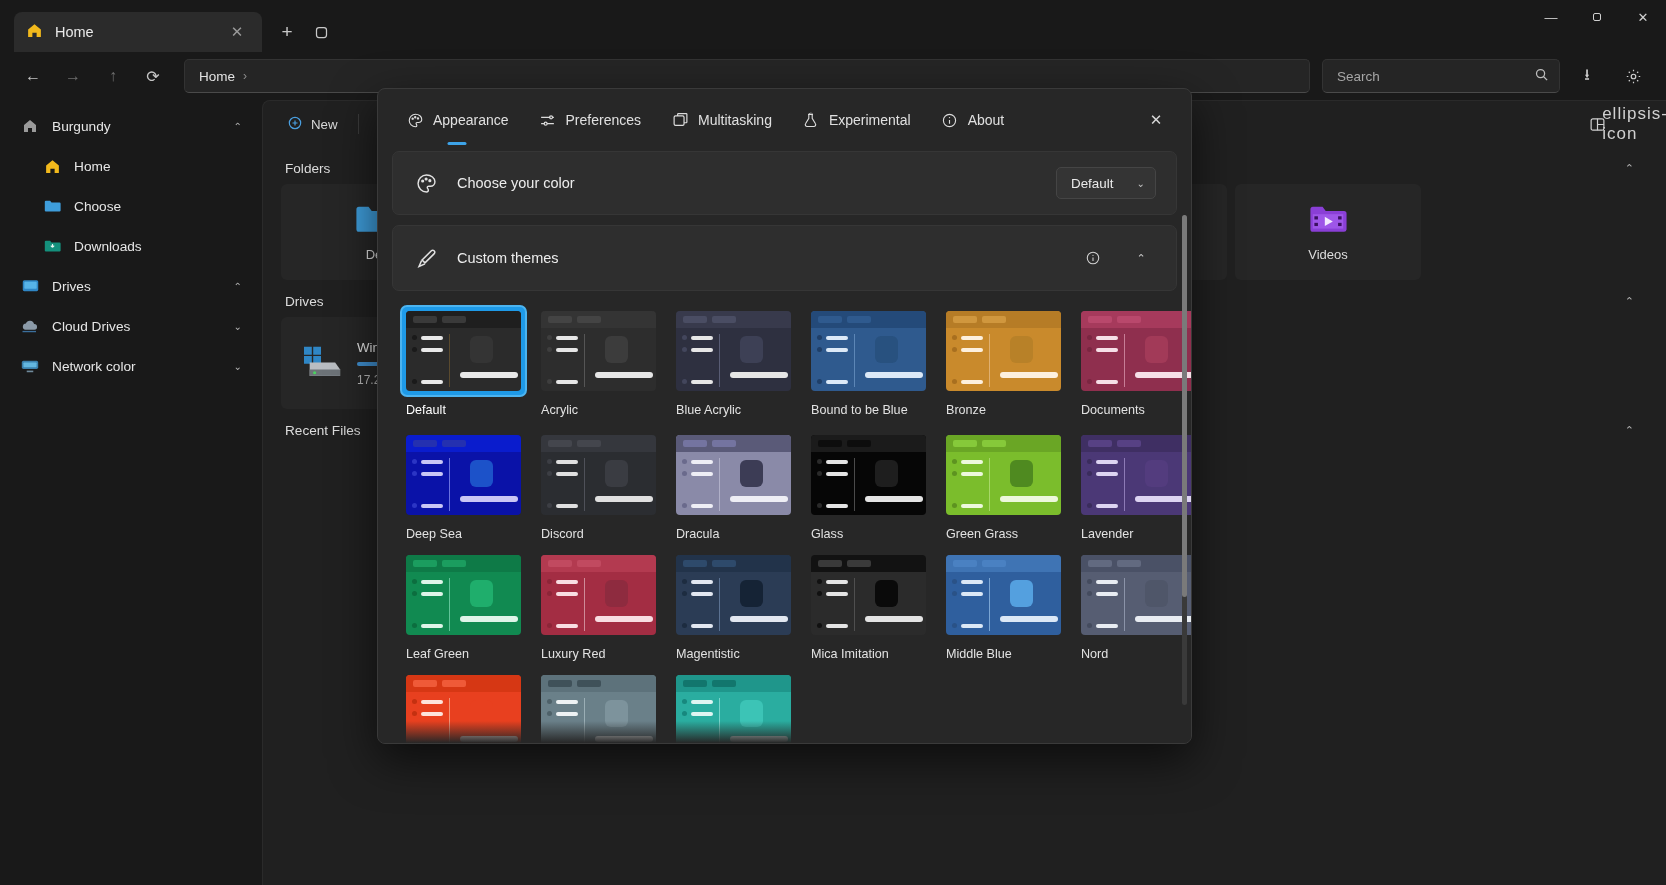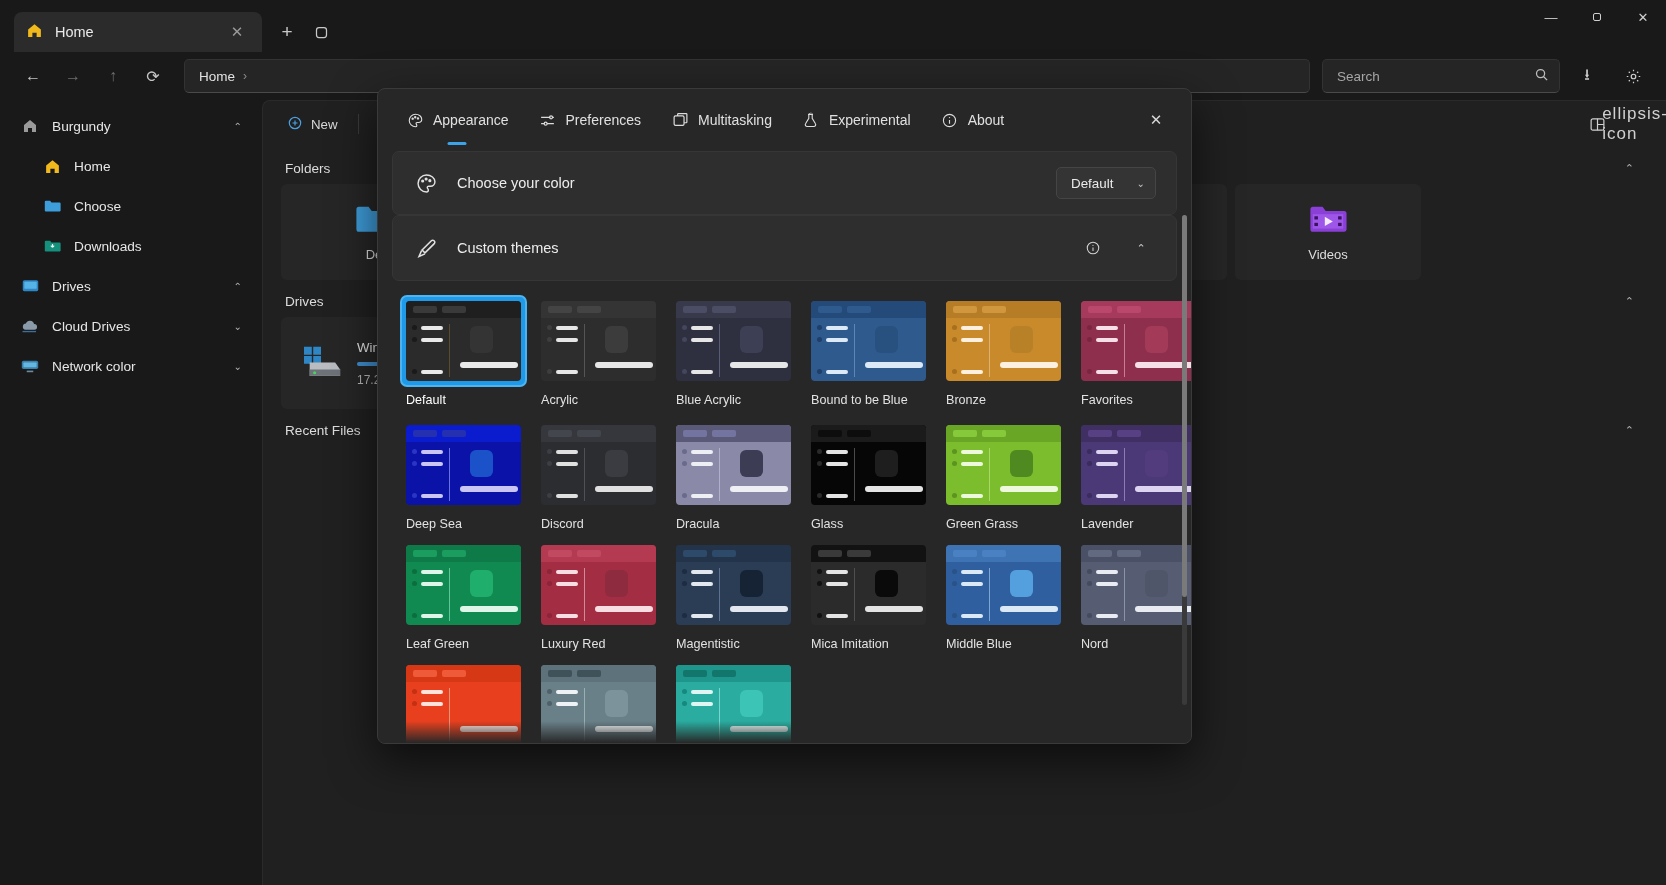--- a/index.html
+++ b/index.html
@@ -450,21 +450,21 @@
             </svg>
           </span>
           <span class="panel-label">Choose your color</span>
           <div class="combo">
             <span>Default</span>
             <span class="cch">⌄</span>
           </div>
         </div>
       </div>
 
-      <div class="panel" style="">
+      <div class="panel" style="margin-top:10px;">
         <div class="panel-row" style="height:64px">
           <span class="panel-ico">
             <svg width="23" height="23" viewBox="0 0 24 24" fill="none" stroke="#e2e2e2" stroke-width="1.6">
               <path d="M19.8 3.9a1.9 1.9 0 0 0-2.7 0L7.4 13.6l3 3 9.7-9.7a1.9 1.9 0 0 0 0-2.7z"></path>
                 <path d="M6.9 14.1 4.2 20.3l6.2-2.7"></path>
             </svg>
           </span>
           <span class="panel-label">Custom themes</span>
           <span class="info-btn">
             <svg width="16" height="16" viewBox="0 0 24 24" fill="none" stroke="#d2d2d2" stroke-width="1.6">
@@ -662,21 +662,21 @@
                       </div>
                     </div>
                     <div class="vdiv" style="background:#c77d96"></div>
                     <div class="tmain">
                       <div class="tsq" style="background:#a23a58"></div>
                       <div class="tline" style="background:#f6dfe7"></div>
                     </div>
                   </div>
                 </div>
               </div>
-              <div class="theme-name">Favorites</div>
+              <div class="theme-name">Documents</div>
             </div>
             <div class="theme-item">
               <div class="frame">
                 <div class="thumb" style="background:#0a12a8">
                   <div class="tbar" style="background:#0a1ccd">
                     <i style="background:#2430b0"></i>
                     <i style="background:#2430b0"></i>
                   </div>
                   <div class="tbody">
                     <div class="tside">

